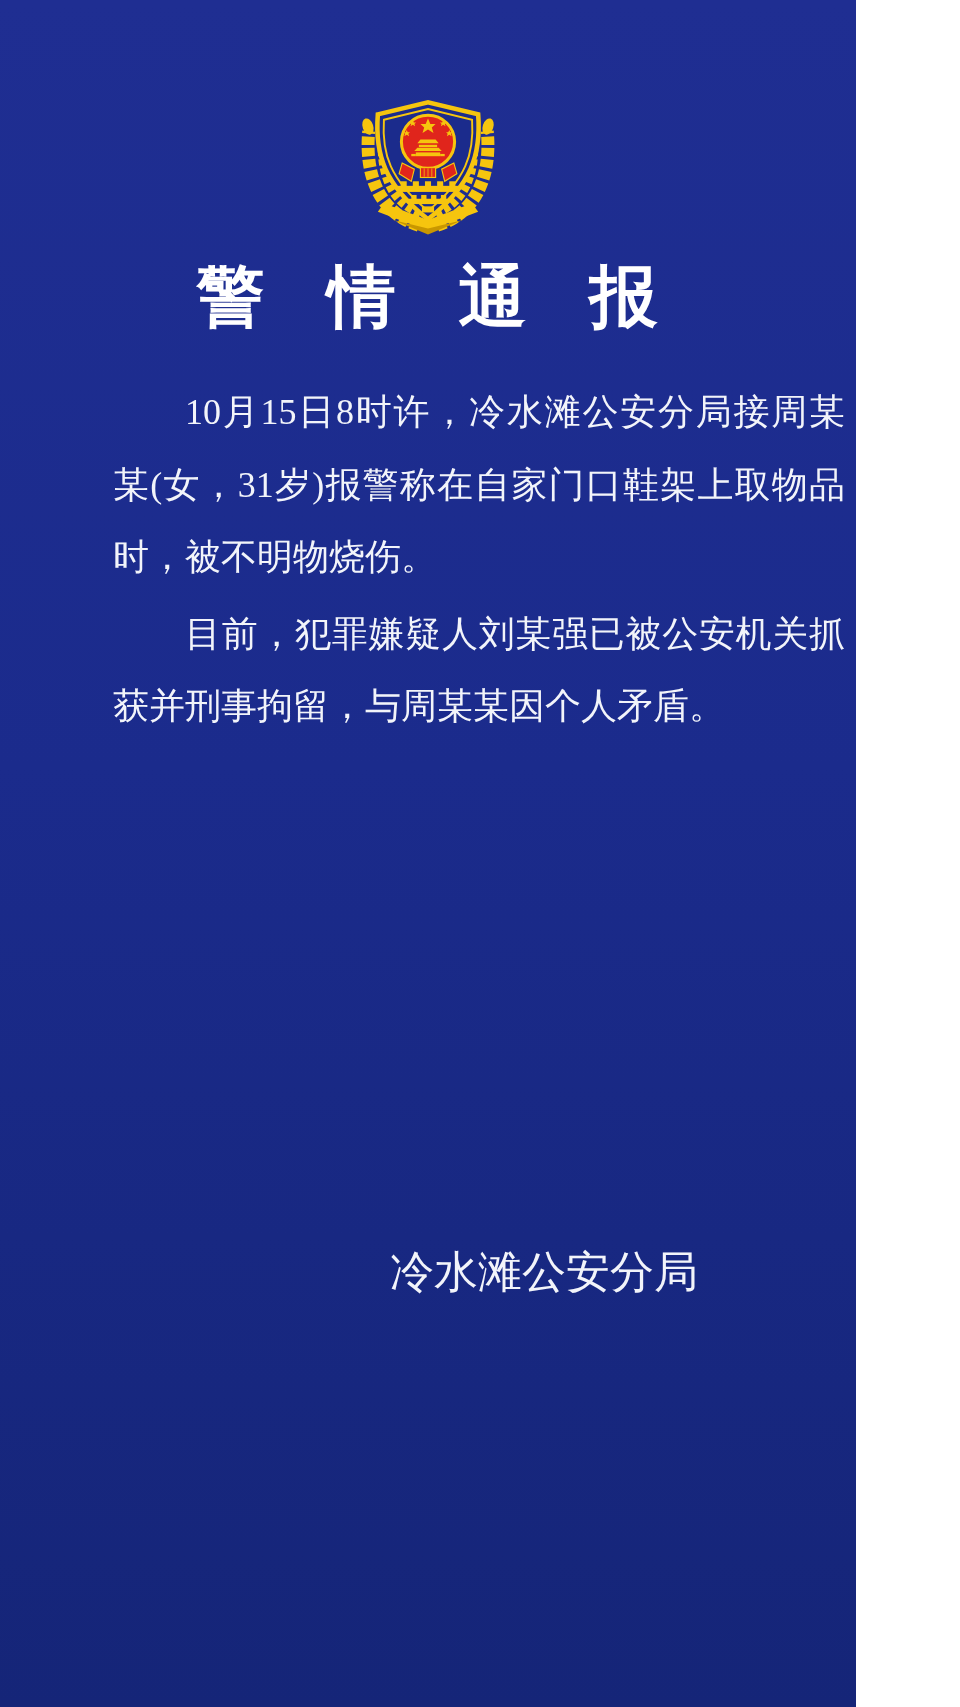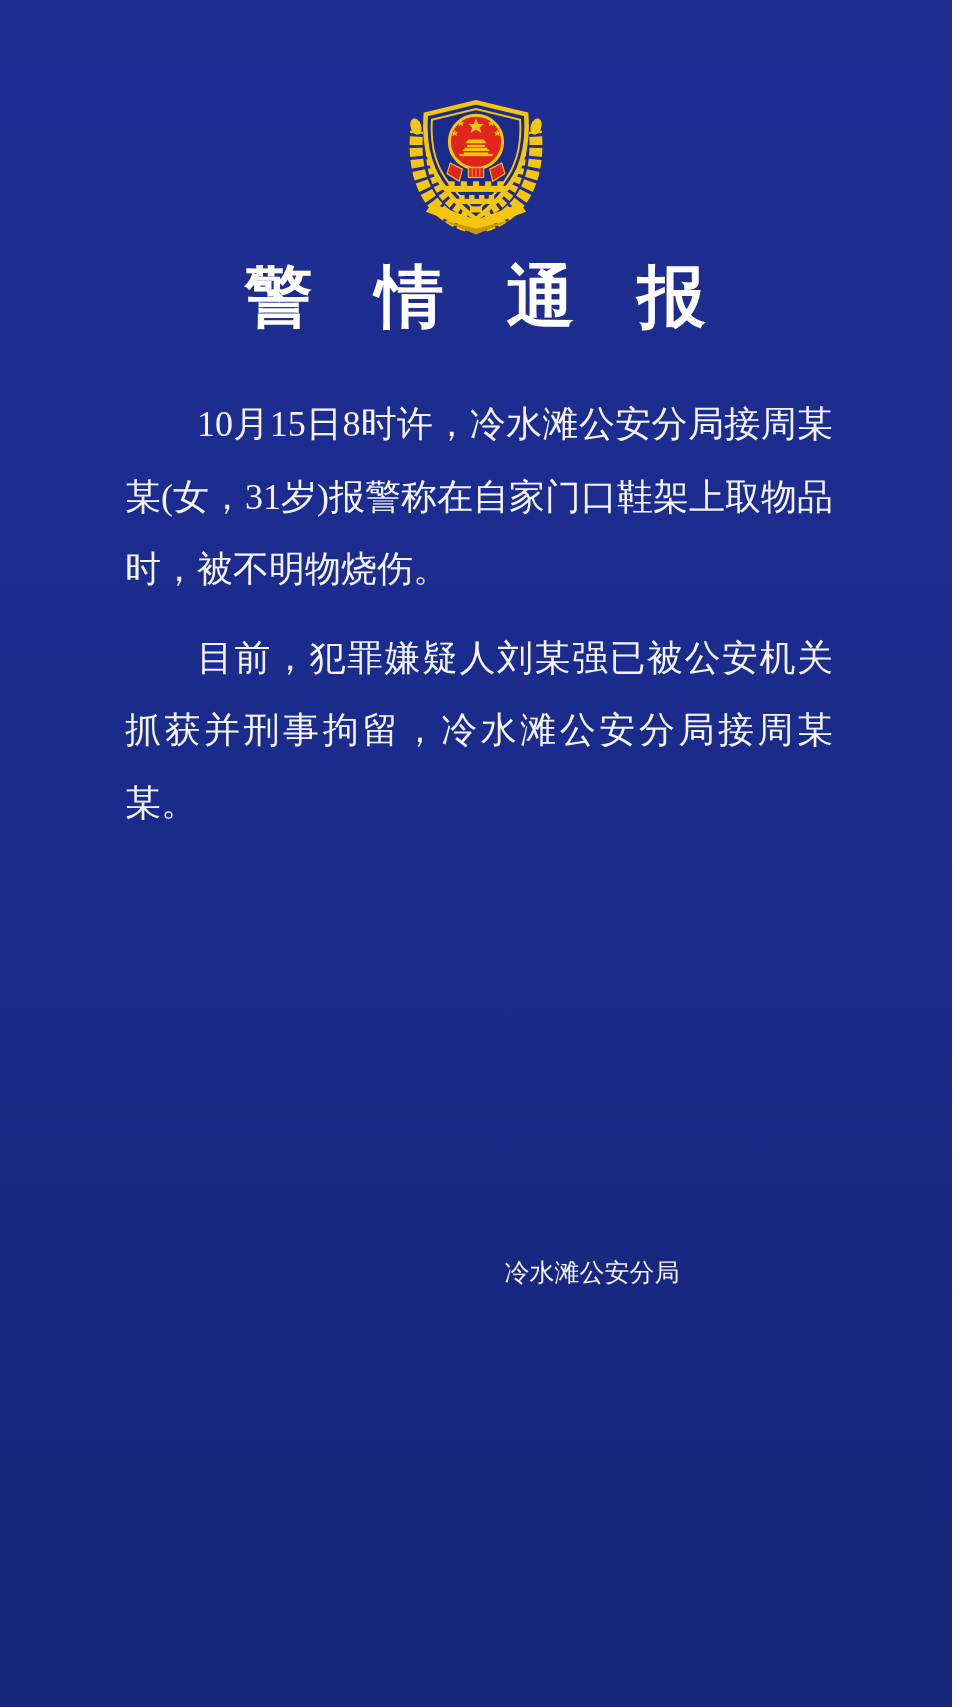--- a/index.html
+++ b/index.html
@@ -1,21 +1,21 @@
 <!DOCTYPE html>
 <html><head>
 <meta charset="utf-8">
 <style>
   html, body {
     margin: 0;
     padding: 0;
   }
   .poster {
     position: relative;
-    width: 952px;
+    width: 856px;
     height: 1707px;
     background: linear-gradient(180deg, #1F2E92 0%, #1B2B8C 45%, #152578 100%);
     overflow: hidden;
     font-family: "Liberation Serif", "DejaVu Serif", serif;
   }
   .emblem {
     position: absolute;
     top: 84px;
     left: 50%;
     transform: translateX(-50%);
@@ -42,30 +42,30 @@
     position: absolute;
     top: 372px;
     left: 109px;
     width: 740px;
     color: #F2F4FA;
     font-size: 36px;
     line-height: 72.5px;
     text-align: justify;
   }
   .body-text p {
-    margin: 16px;
+    margin: 4px;
     text-indent: 2em;
   }
   .signature {
     position: absolute;
     top: 1232px;
     left: 50%;
     transform: translateX(calc(-50% + 116px));
     color: #F2F4FA;
-    font-size: 25px;
+    font-size: 44px;
     line-height: 81px;
     white-space: nowrap;
   }
 </style>
 </head>
 <body>
 
 <div class="poster">
 
   <div class="emblem">
@@ -131,20 +131,20 @@
         <rect x="84" y="151" width="52" height="7"></rect>
         <rect x="102" y="161" width="16" height="8"></rect>
       </g>
     </svg>
   </div>
 
   <h1 class="title">警 情 通 报</h1>
 
   <div class="body-text">
     <p>10月15日8时许，冷水滩公安分局接周某某(女，31岁)报警称在自家门口鞋架上取物品时，被不明物烧伤。</p>
-    <p>目前，犯罪嫌疑人刘某强已被公安机关抓获并刑事拘留，冷水滩公安分局接周某某。</p>
+    <p>目前，犯罪嫌疑人刘某强已被公安机关抓获并刑事拘留，与周某某因个人矛盾。</p>
   </div>
 
   <div class="signature">
     <div>冷水滩公安分局</div>
   </div>
 
 </div>
 
 </body></html>

